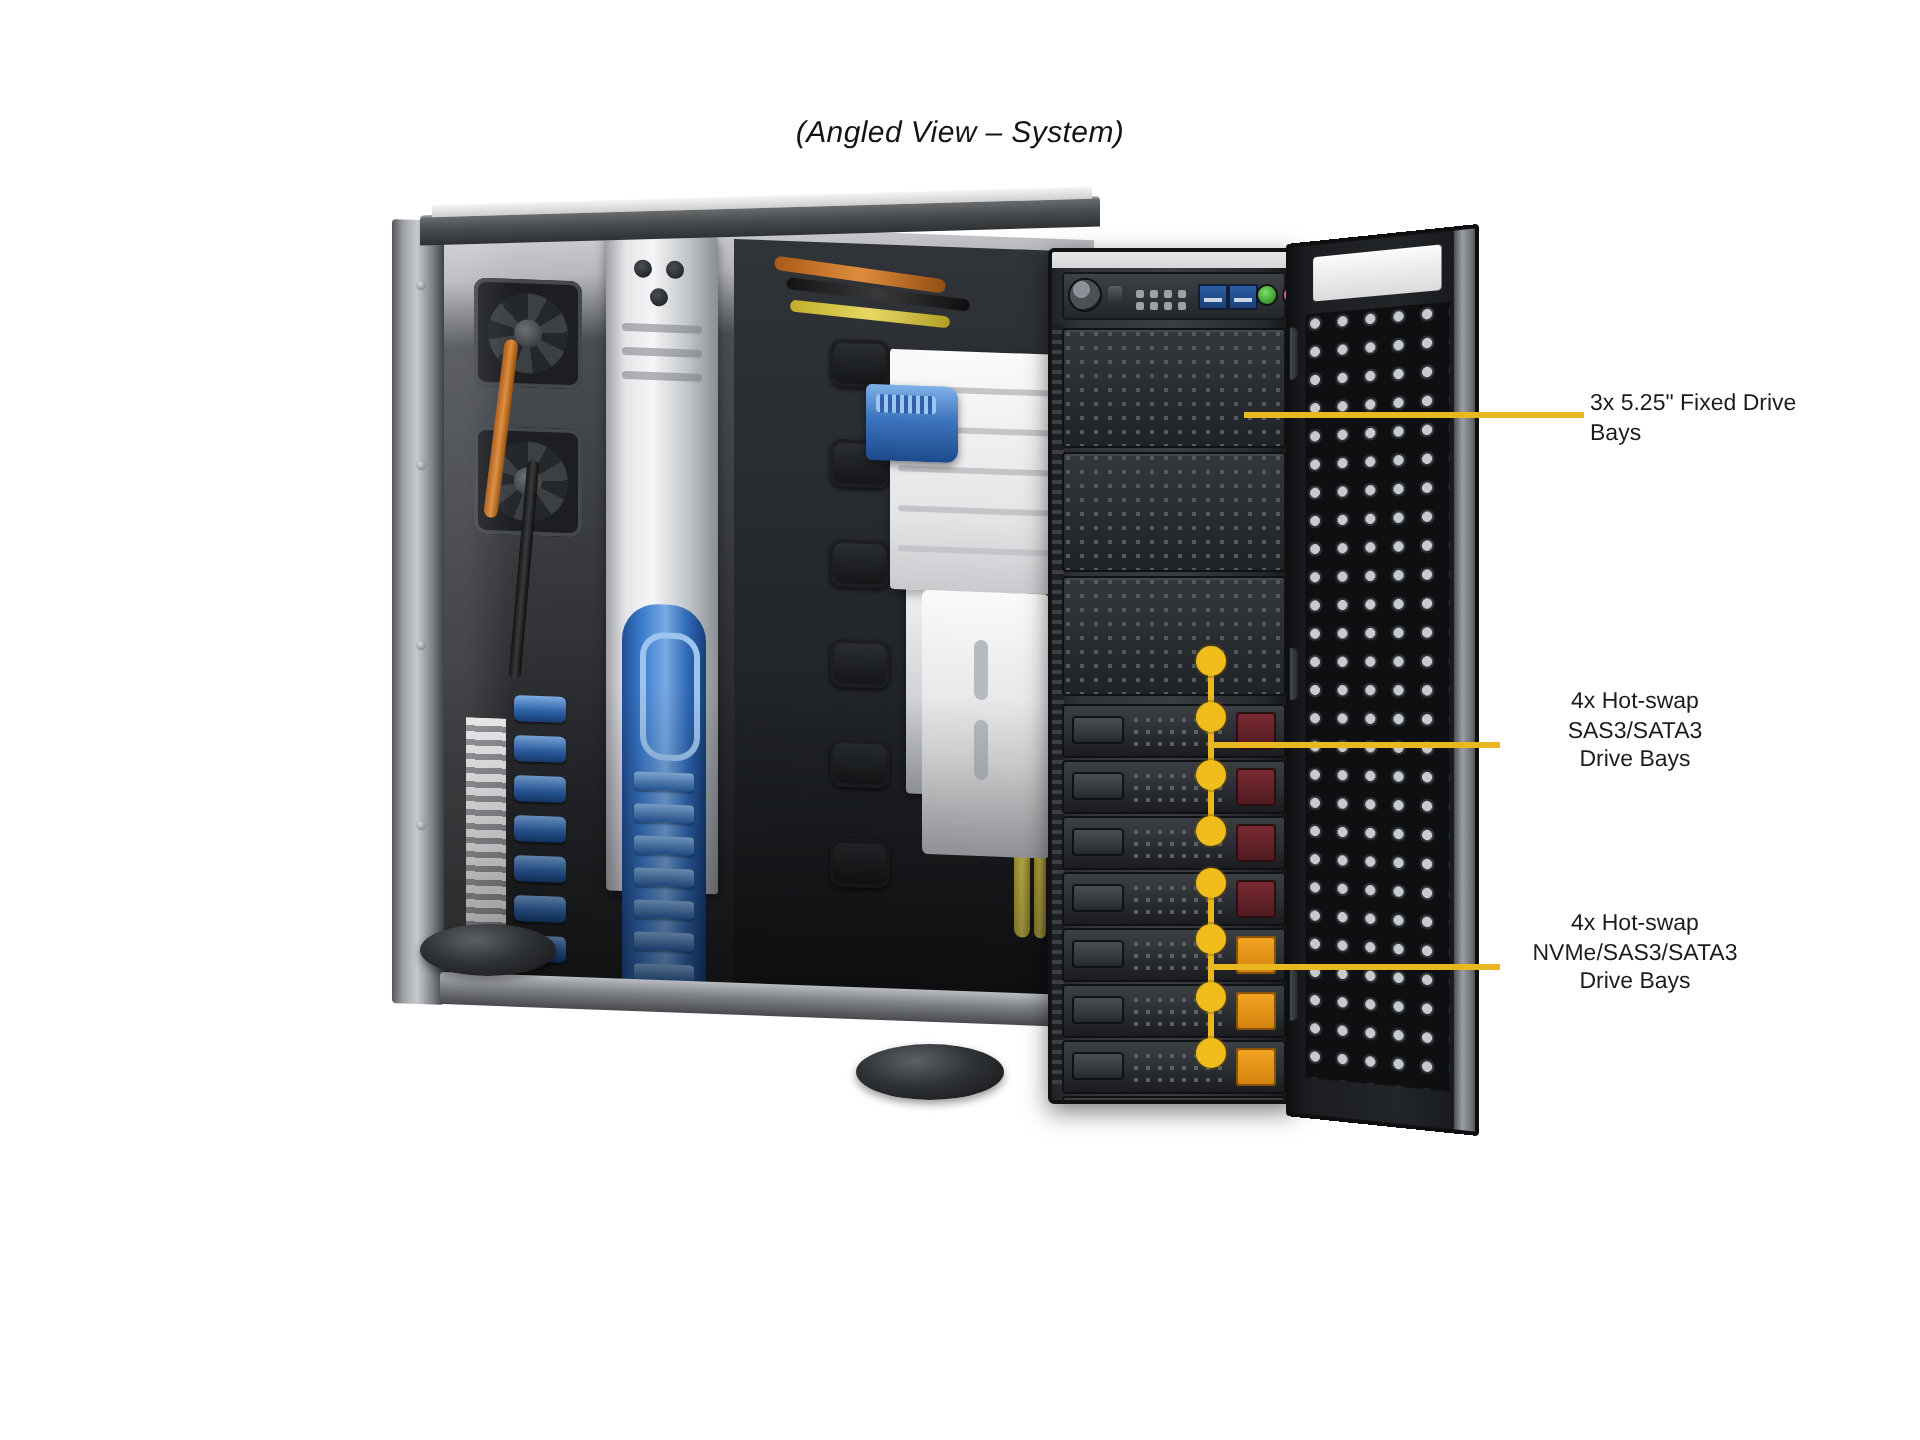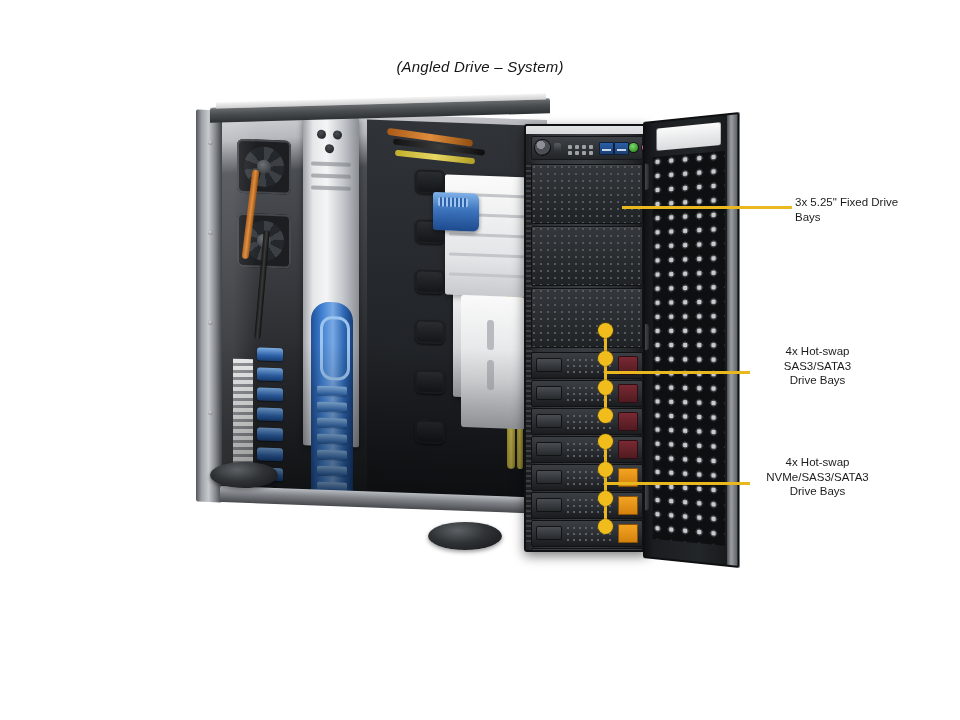--- a/index.html
+++ b/index.html
@@ -506,21 +506,21 @@
     color: #1c1c1c;
     z-index: 45;
     white-space: pre-line;
   }
   #callout-text-0 { text-align: left; }
   #callout-text-1, #callout-text-2 { text-align: center; }
 </style>
 </head>
 <body>
 
-<div id="figure-title">(Angled Drive – System)</div>
+<div id="figure-title">(Angled View – System)</div>
 
 <div id="product-photo">
 
   <div class="chassis">
 
     <div class="interior">
 
       <div class="tray-wall"></div>
 
       <div class="fan" style="left:20px;top:30px;"></div>

